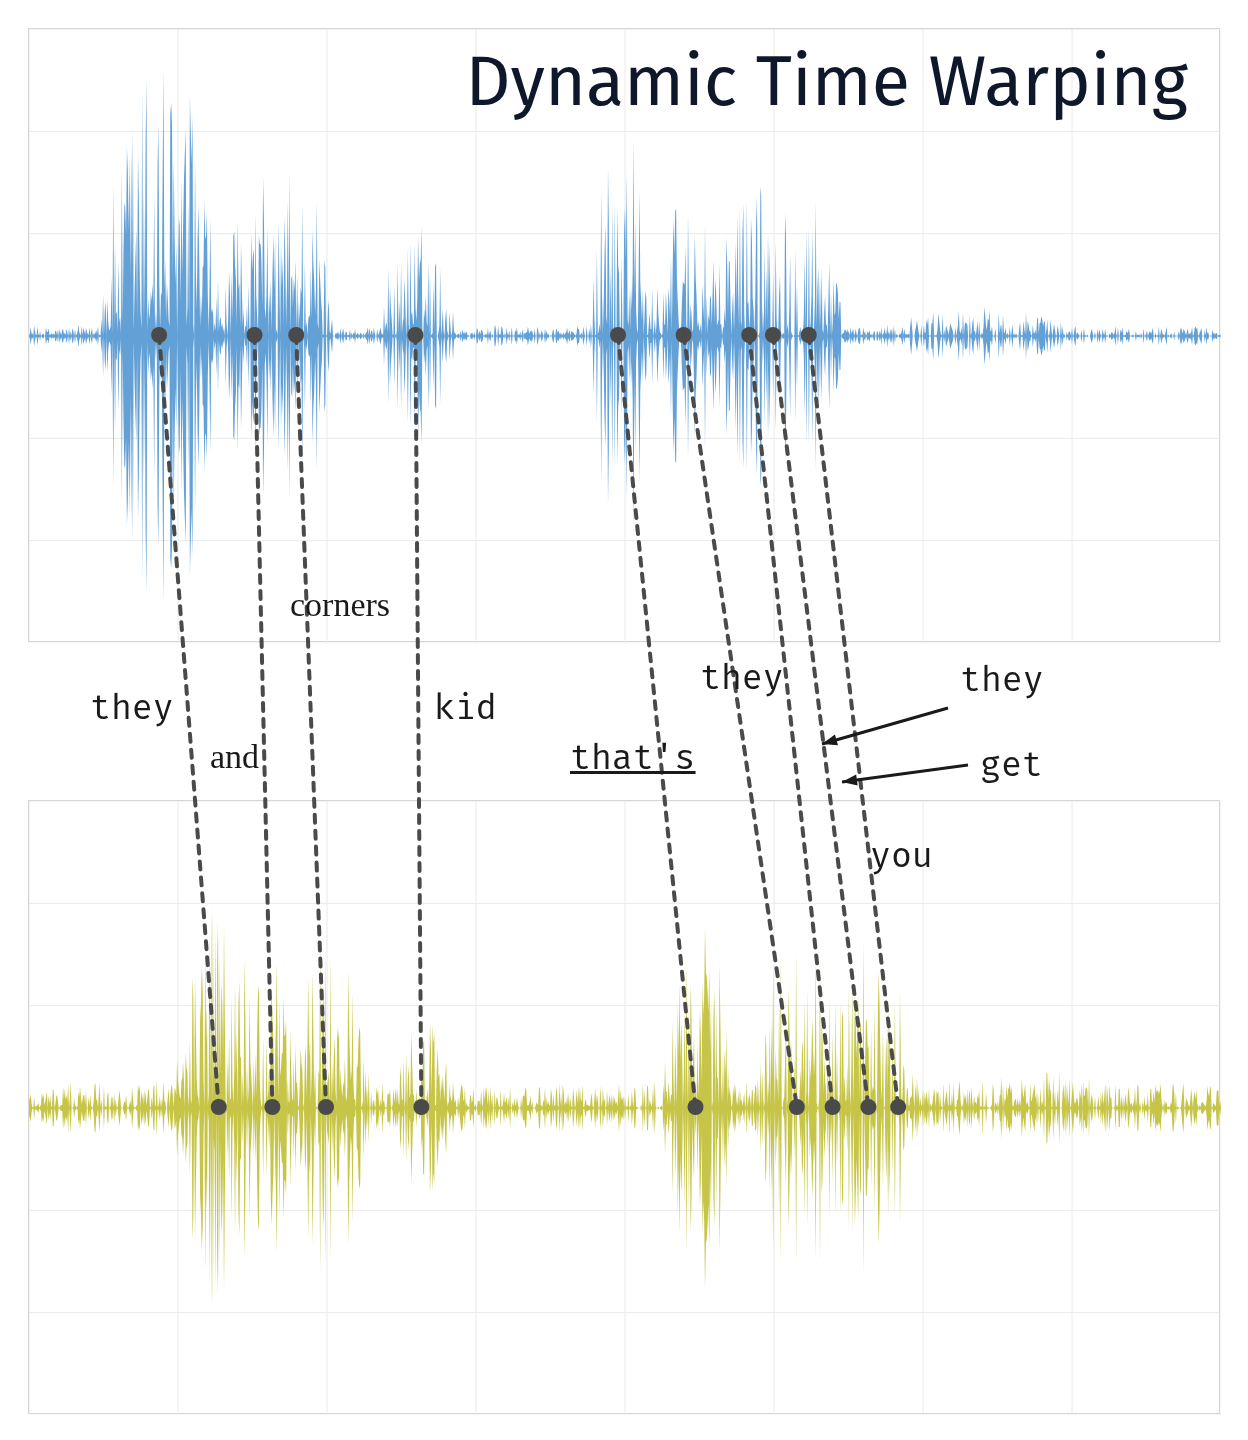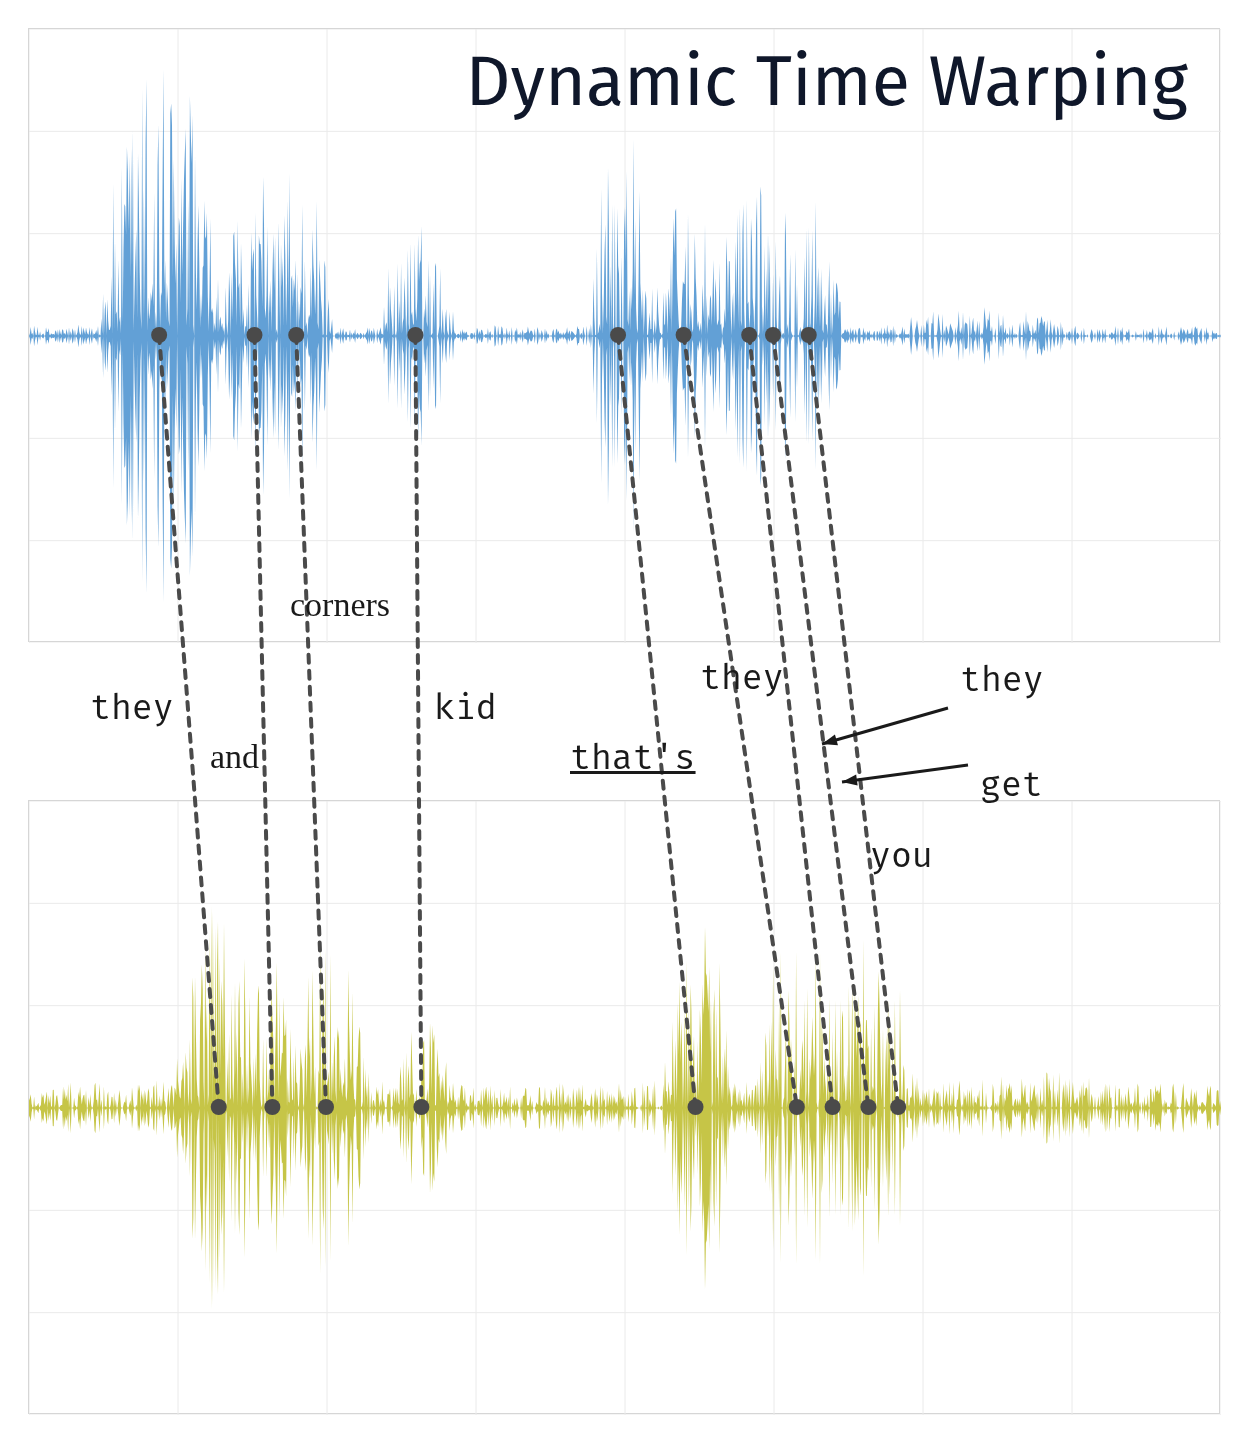--- a/index.html
+++ b/index.html
@@ -105,15 +105,15 @@
   </svg>
 
 <div class="labels">
   <span style="left:90px;  top:688px;">they</span>
   <span style="left:210px; top:738px;font-family:Liberation Serif, serif;">and</span>
   <span style="left:290px; top:586px;font-family:Liberation Serif, serif;">corners</span>
   <span style="left:390px; top:688px;margin-left:44px;">kid</span>
   <span style="left:570px; top:738px;text-decoration:underline;">that's</span>
   <span style="left:700px; top:658px;">they</span>
   <span style="left:960px; top:660px;">they</span>
-  <span style="left:980px; top:745px;margin-top:20px;">get</span>
+  <span style="left:980px; top:745px;">get</span>
   <span style="left:870px; top:836px;">you</span>
 </div>
 
 </body></html>

